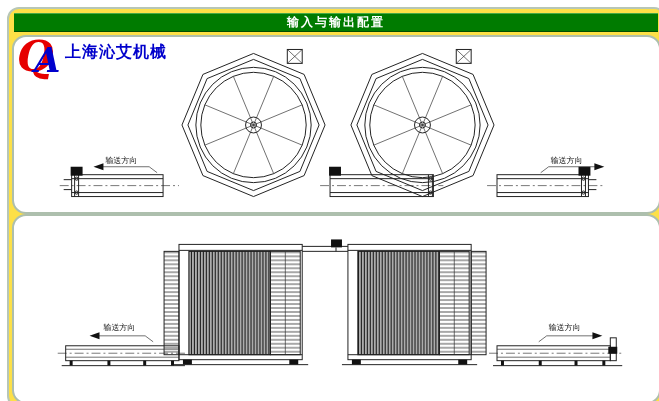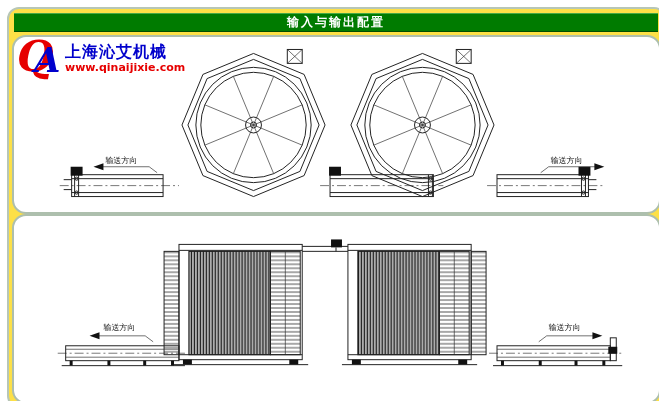--- a/index.html
+++ b/index.html
@@ -46,21 +46,20 @@
     <span class="title">输入与输出配置</span>
   </div>
 
   <div class="logo">
     <div class="mono">
       <span class="q">Q</span>
       <span class="a">A</span>
     </div>
     <div class="logo-text">
       <span class="brand">上海沁艾机械</span>
-      <span class="url">www.qinaijixie.com</span>
     </div>
   </div>
 
   <div class="panel panel-top">
     <svg viewBox="0 0 649 171" xmlns="http://www.w3.org/2000/svg" xmlns:xlink="http://www.w3.org/1999/xlink">
       <defs>
         <g id="oct">
           <polygon class="ln" points="72,0 50.9,50.9 0,72 -50.9,50.9 -72,0 -50.9,-50.9 0,-72 50.9,-50.9"></polygon>
           <polygon class="ln" points="66,0 46.7,46.7 0,66 -46.7,46.7 -66,0 -46.7,-46.7 0,-66 46.7,-46.7"></polygon>
           <circle class="ln" r="58"></circle>

